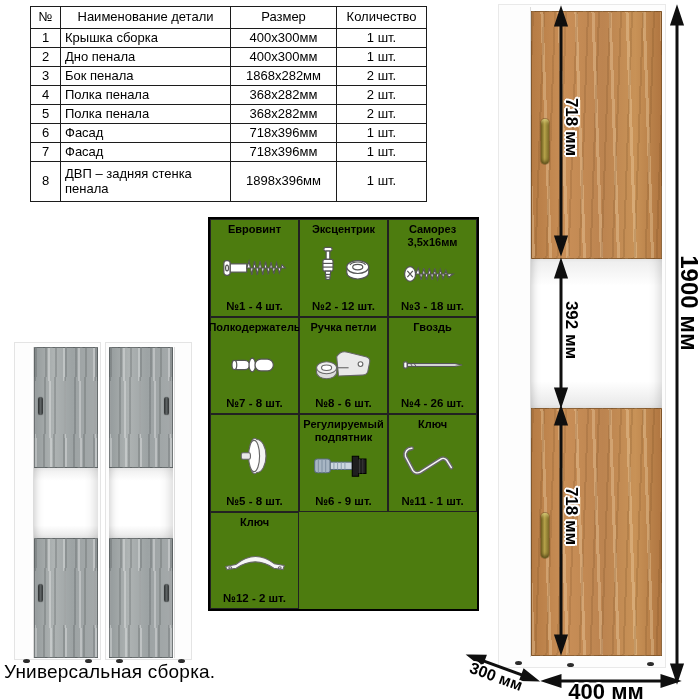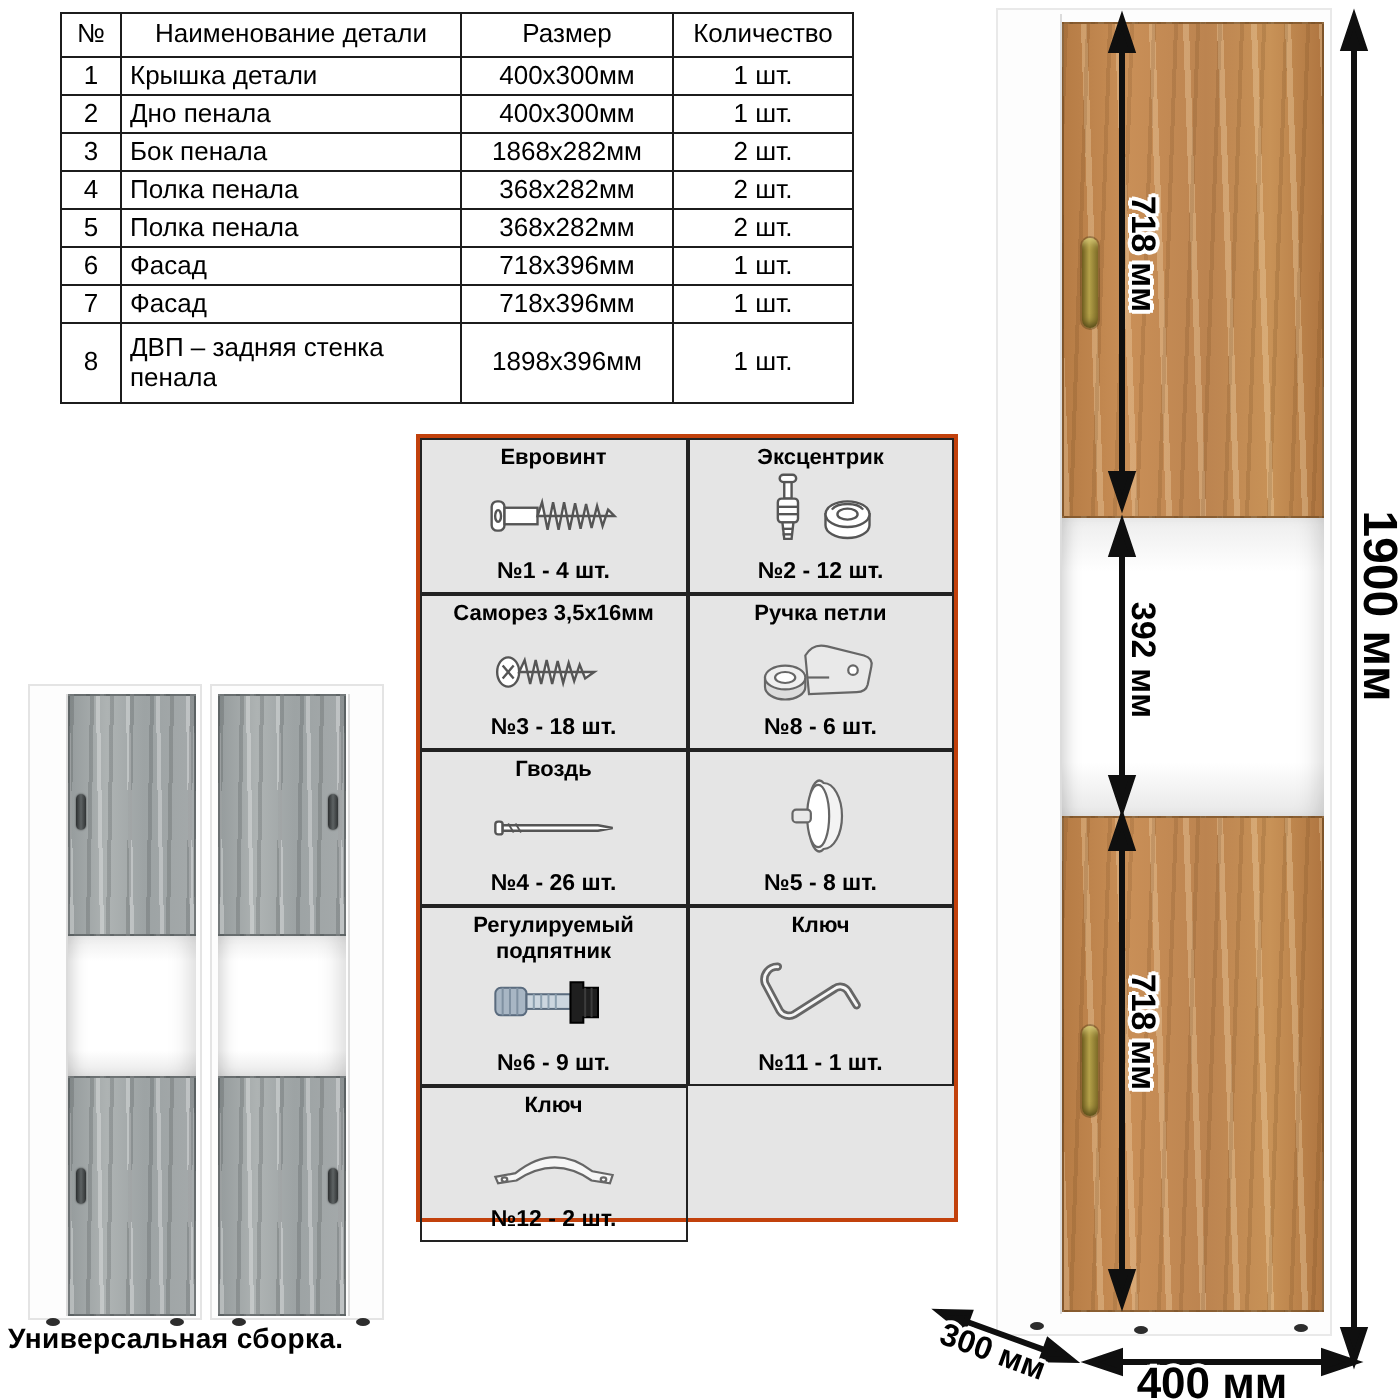--- a/index.html
+++ b/index.html
@@ -13,22 +13,22 @@
               font-weight:normal;overflow:hidden;}
   table.parts col.c0{width:30px;} table.parts col.c1{width:170px;}
   table.parts col.c2{width:106px;} table.parts col.c3{width:90px;}
   table.parts thead tr{height:22px;}
   table.parts tbody tr{height:19px;}
   table.parts tbody tr:last-child{height:40px;}
   .ct{text-align:center;} .lt{text-align:left;}
 
   
   .hw-grid{position:absolute;left:208px;top:217px;width:267px;height:390px;
-           border:2px solid #c2410c;display:grid;grid-template-columns:1fr 1fr;
-           grid-template-rows:1fr 1fr 1fr 1fr;background:#e5e5e5;}
+           border:2px solid #000000;display:grid;grid-template-columns:1fr 1fr 1fr;
+           grid-template-rows:1fr 1fr 1fr 1fr;background:#4d7c0f;}
   .hw-cell{border:1px solid #222;display:flex;flex-direction:column;align-items:center;
            padding:3px 2px 4px 2px;min-width:0;}
   .hw-title{font-weight:bold;font-size:11px;text-align:center;line-height:1.15;min-height:13px;}
   .hw-icon{flex:1;display:flex;align-items:center;justify-content:center;width:100%;}
   .hw-icon svg{width:72px;height:44px;}
   .hw-count{font-weight:bold;font-size:11.5px;text-align:center;}
 
   
   .oak{background:
       repeating-linear-gradient(92deg, rgba(96,58,20,.16) 0 2px, transparent 2px 11px),
@@ -61,21 +61,21 @@
                    0 -2px 0 #fff,0 2px 0 #fff,-2px 0 0 #fff,2px 0 0 #fff;}
   .rot90{transform:translate(-50%,-50%) rotate(90deg);}
   .dim-718{font-size:17px;}
   .dim-392{font-size:17px;}
   .dim-1900{font-size:24px;}
   .dim-400{font-size:22px;transform:translate(-50%,-50%);}
   .dim-300{font-size:16px;transform:translate(-50%,-50%) rotate(20deg);}
 
   #arrows{position:absolute;left:0;top:0;pointer-events:none;}
 
-  .caption{position:absolute;left:4px;top:661px;font-size:14px;font-weight:bold;letter-spacing:.2px;}
+  .caption{position:absolute;left:4px;top:661px;font-size:19px;font-weight:normal;letter-spacing:.2px;}
 
   .icon-stroke{stroke:#555;stroke-width:1.3;fill:#fff;}
 </style>
 </head>
 <body>
 
 <div id="page">
 
   <table class="parts">
     <colgroup>
@@ -88,21 +88,21 @@
       <tr>
         <th class="ct">№</th>
         <th class="ct">Наименование детали</th>
         <th class="ct">Размер</th>
         <th class="ct">Количество</th>
       </tr>
     </thead>
     <tbody>
       <tr>
         <td class="ct">1</td>
-        <td class="lt">Крышка детали</td>
+        <td class="lt">Крышка сборка</td>
         <td class="ct">400х300мм</td>
         <td class="ct">1 шт.</td>
       </tr>
       <tr>
         <td class="ct">2</td>
         <td class="lt">Дно пенала</td>
         <td class="ct">400х300мм</td>
         <td class="ct">1 шт.</td>
       </tr>
       <tr>
@@ -191,20 +191,34 @@
             <g class="icon-stroke">
           <ellipse cx="13" cy="24" rx="6" ry="8"></ellipse>
           <path d="M10 20.5 l6 7 M16 20.5 l-6 7" fill="none"></path>
           <path d="M19 24 L22 17.5 L25 30.5 L28 17.5 L31 30.5 L34 17.5 L37 30.5 L40 18 L43 30 L46 19 L49 29 L52 20 L55 27.5 L60 24 Z"></path>
         </g>
           </svg>
       </div>
       <div class="hw-count">№3 - 18 шт.</div>
     </div>
 
+    <div class="hw-cell">
+      <div class="hw-title">Полкодержатель</div>
+      <div class="hw-icon">
+        <svg viewBox="0 0 76 48">
+            <g class="icon-stroke" stroke-width="1.4">
+          <rect x="14" y="19" width="18" height="10" rx="5"></rect>
+          <ellipse cx="15.5" cy="24" rx="2.6" ry="5"></ellipse>
+          <ellipse cx="35" cy="24" rx="3.5" ry="7.5"></ellipse>
+          <rect x="38" y="17.5" width="20" height="13" rx="6.5"></rect>
+        </g>
+          </svg>
+      </div>
+      <div class="hw-count">№7 - 8 шт.</div>
+    </div>
 
     <div class="hw-cell">
       <div class="hw-title">Ручка петли</div>
       <div class="hw-icon">
         <svg viewBox="0 0 76 48">
             <g stroke="#666" stroke-width="1.2">
           <path d="M30 15 q4 -7 12 -5 l20 5 q5 1.5 4 6 l-2 10 q-1 4 -6 4 l-26 1 z" fill="#e9e9e9"></path>
           <path d="M8 27 l0 5 a11 7 0 0 0 22 0 l0 -5 z" fill="#dcdcdc"></path>
           <ellipse cx="19" cy="27" rx="11" ry="6.5" fill="#efefef"></ellipse>
           <ellipse cx="19" cy="27" rx="5.5" ry="3" fill="#fff"></ellipse>

